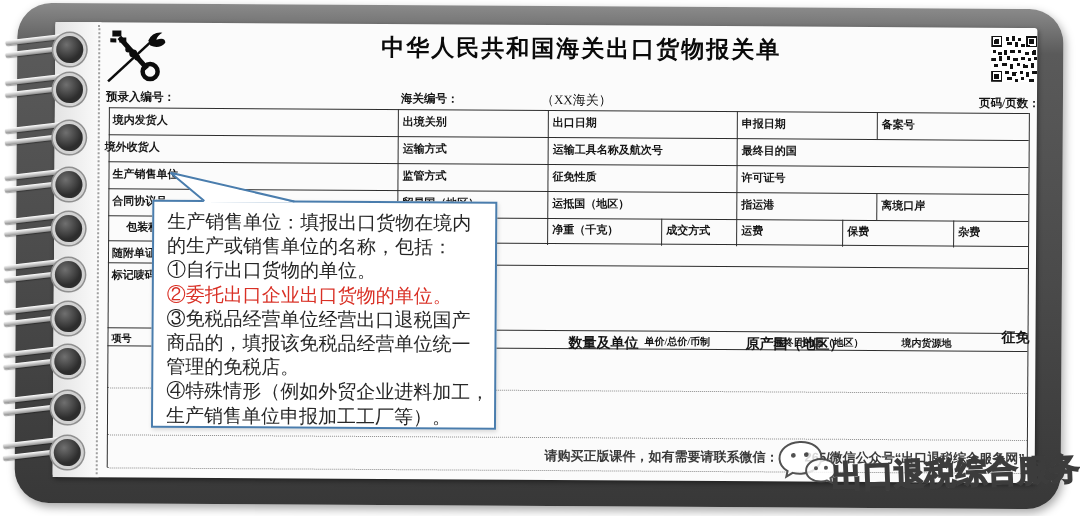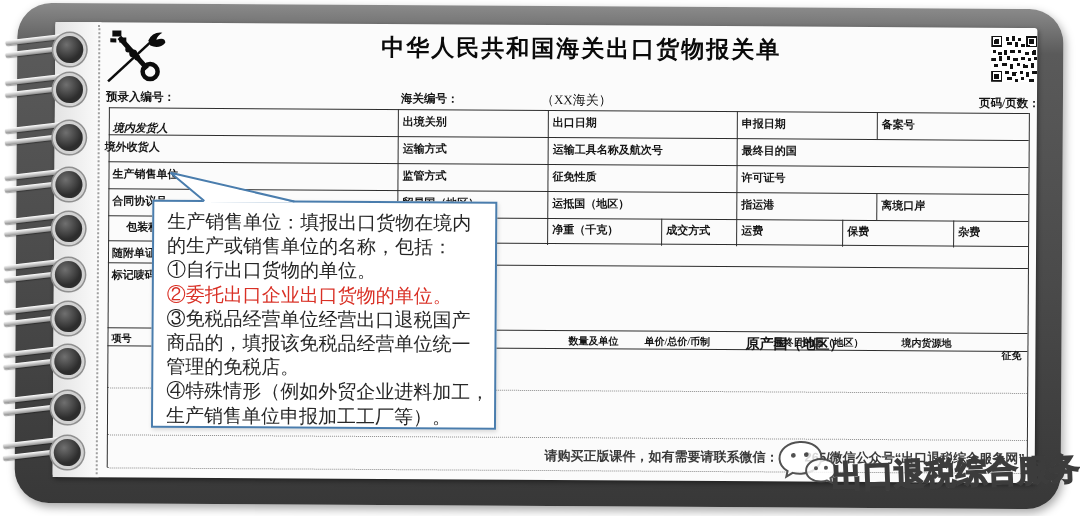--- a/index.html
+++ b/index.html
@@ -152,21 +152,21 @@
   <div class="vl" style="left:1028px;top:110px;height:360px;"></div>
   <div class="vl" style="left:397px;top:110px;height:108px;"></div>
   <div class="vl" style="left:547px;top:110px;height:135px;"></div>
   <div class="vl" style="left:736px;top:110px;height:135px;"></div>
   <div class="vl" style="left:876px;top:110px;height:27px;"></div>
   <div class="vl" style="left:876px;top:191px;height:27px;"></div>
   <div class="vl" style="left:661px;top:218px;height:27px;"></div>
   <div class="vl" style="left:842px;top:218px;height:27px;"></div>
   <div class="vl" style="left:953px;top:218px;height:27px;"></div>
 
-  <div class="lbl" style="left:112px;top:123px;font-style:italic;">境内发货人</div>
+  <div class="lbl" style="left:112px;top:115px;">境内发货人</div>
   <div class="lbl" style="left:402px;top:115px;">出境关别</div>
   <div class="lbl" style="left:552px;top:115px;">出口日期</div>
   <div class="lbl" style="left:741px;top:115px;">申报日期</div>
   <div class="lbl" style="left:881px;top:115px;">备案号</div>
 
   <div class="lbl" style="left:104px;top:142px;">境外收货人</div>
   <div class="lbl" style="left:402px;top:142px;">运输方式</div>
   <div class="lbl" style="left:552px;top:142px;">运输工具名称及航次号</div>
   <div class="lbl" style="left:741px;top:142px;">最终目的国</div>
 
@@ -185,26 +185,26 @@
   <div class="lbl" style="left:552px;top:222px;">净重（千克）</div>
   <div class="lbl" style="left:666px;top:222px;">成交方式</div>
   <div class="lbl" style="left:741px;top:222px;">运费</div>
   <div class="lbl" style="left:847px;top:222px;">保费</div>
   <div class="lbl" style="left:958px;top:222px;">杂费</div>
 
   <div class="lbl" style="left:112px;top:248px;">随附单证</div>
   <div class="lbl" style="left:112px;top:270px;">标记唛码</div>
 
   <div class="lbl" style="left:112px;top:334px;font-size:10px;">项号</div>
-  <div class="lbl" style="left:569px;top:334px;font-size:10px;">数量及单位</div>
+  <div class="lbl" style="left:569px;top:334px;font-size:14px;">数量及单位</div>
   <div class="lbl" style="left:645px;top:334px;font-size:10px;">单价/总价/币制</div>
   <div class="lbl" style="left:712px;top:334px;font-size:14px;margin-left:34px;">原产国（地区）</div>
   <div class="lbl" style="left:774px;top:334px;font-size:10px;">最终目的国（地区）</div>
   <div class="lbl" style="left:902px;top:334px;font-size:10px;text-align:center;">境内货源地</div>
-  <div class="lbl" style="left:1002px;top:346px;font-size:10px;">征免</div>
+  <div class="lbl" style="left:1002px;top:326px;font-size:14px;">征免</div>
 
   <div class="callout-box">
     <div class="cl">生产销售单位：填报出口货物在境内</div>
     <div class="cl">的生产或销售单位的名称，包括：</div>
     <div class="cl">①自行出口货物的单位。</div>
     <div class="cl red">②委托出口企业出口货物的单位。</div>
     <div class="cl">③免税品经营单位经营出口退税国产</div>
     <div class="cl">商品的，填报该免税品经营单位统一</div>
     <div class="cl">管理的免税店。</div>
     <div class="cl">④特殊情形（例如外贸企业进料加工，</div>

